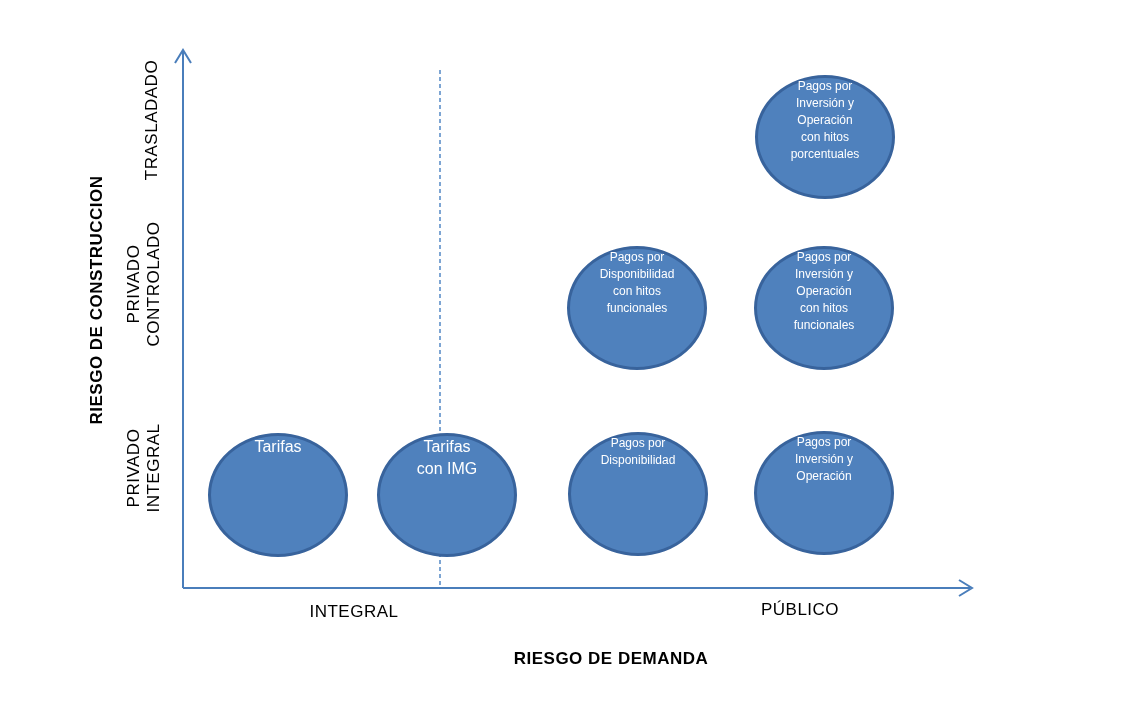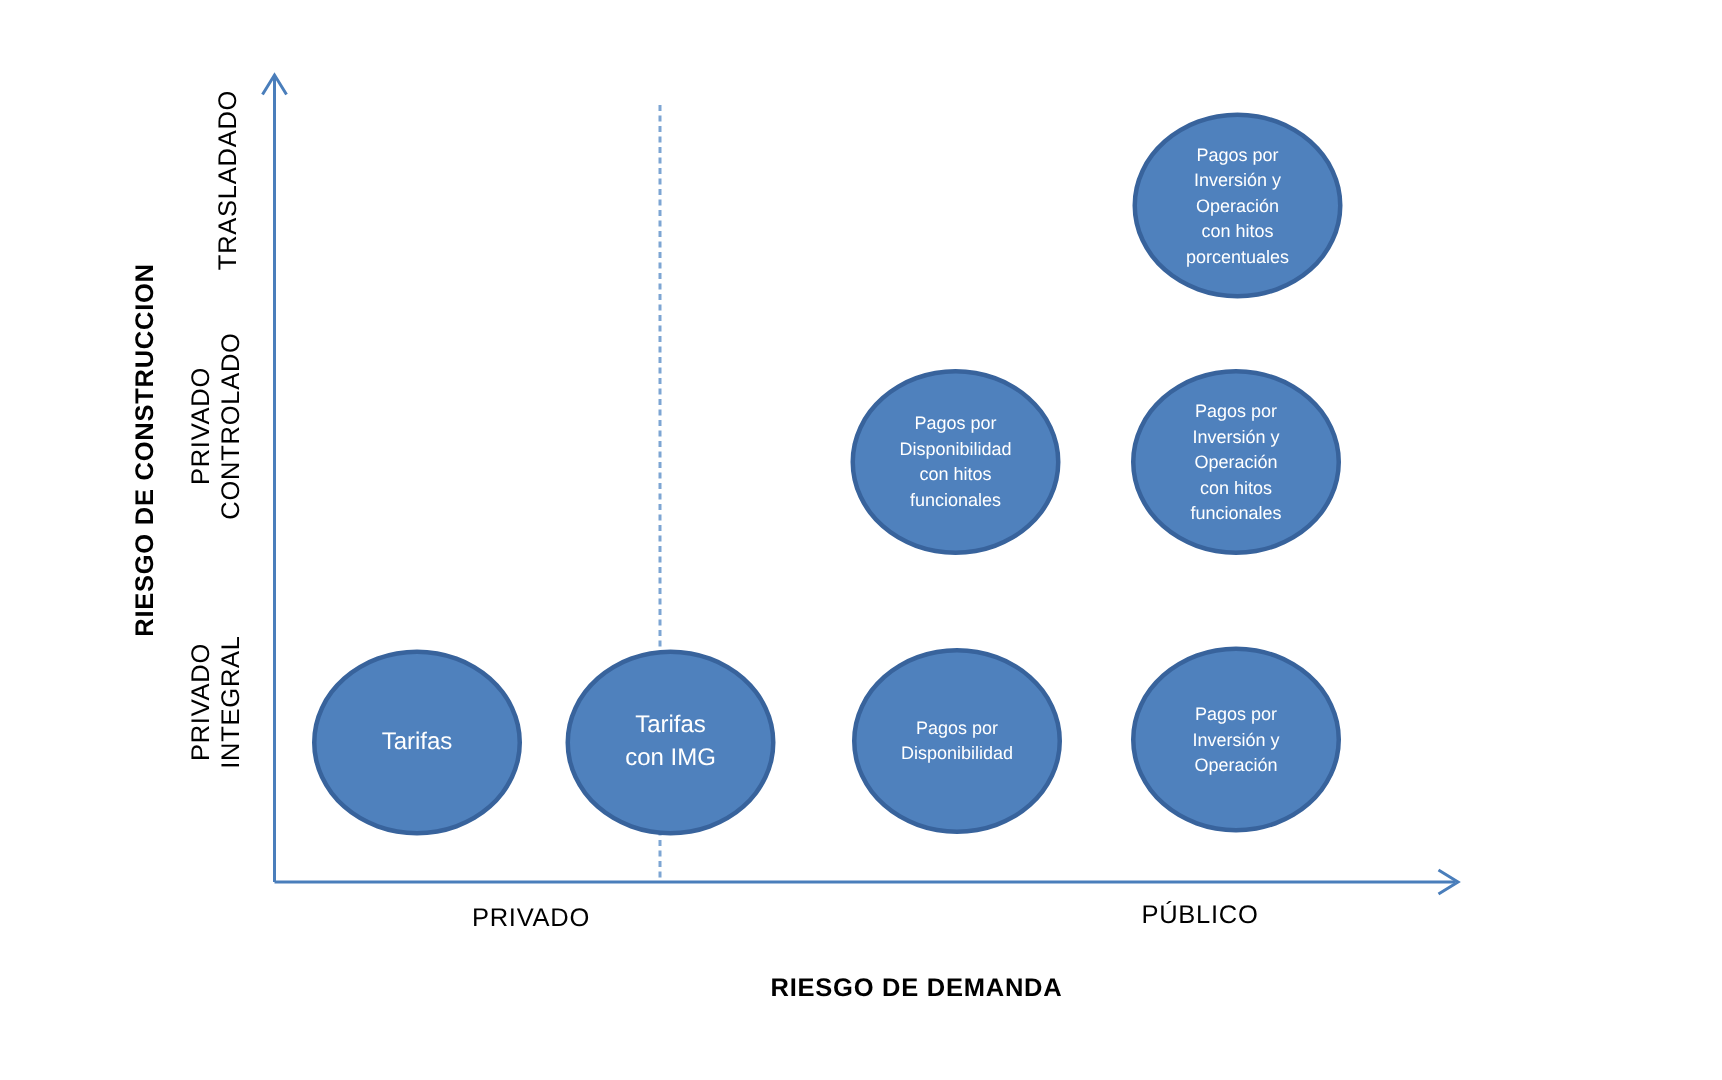--- a/index.html
+++ b/index.html
@@ -26,21 +26,20 @@
 
   .bubble {
     position: absolute;
     width: 140px;
     height: 124px;
     border-radius: 50%;
     background: var(--bubble-fill);
     border: 3px solid var(--bubble-border);
     box-sizing: border-box;
     display: flex;
-    align-items: center;
     justify-content: center;
     color: var(--bubble-text);
     text-align: center;
   }
   .bubble .bubble-text { white-space: pre-line; }
   .bubble.small { font-size: 12px; line-height: 17px; }
   .bubble.large { font-size: 16px; line-height: 22px; }
 
   .b0 { left: 208px; top: 433px; }
   .b1 { left: 377px; top: 433px; }
@@ -100,21 +99,21 @@
     <polyline class="axis-stroke" points="959,580 972,588 959,596"></polyline>
   </svg>
 
   <div class="vlab vtitle ytitle-pos">RIESGO DE CONSTRUCCION</div>
   <div class="vlab ylab-trasladado">TRASLADADO</div>
   <div class="vlab ylab-controlado">PRIVADO
 CONTROLADO</div>
   <div class="vlab ylab-integral">PRIVADO
 INTEGRAL</div>
 
-  <div class="hlab xlab-privado">PRIVADO</div>
+  <div class="hlab xlab-privado">INTEGRAL</div>
   <div class="hlab xlab-publico">PÚBLICO</div>
   <div class="hlab htitle xtitle-pos">RIESGO DE DEMANDA</div>
 
   <div class="bubble large b0">
     <span class="bubble-text">Tarifas</span>
   </div>
   <div class="bubble large b1">
     <span class="bubble-text">Tarifas
 con IMG</span>
   </div>

